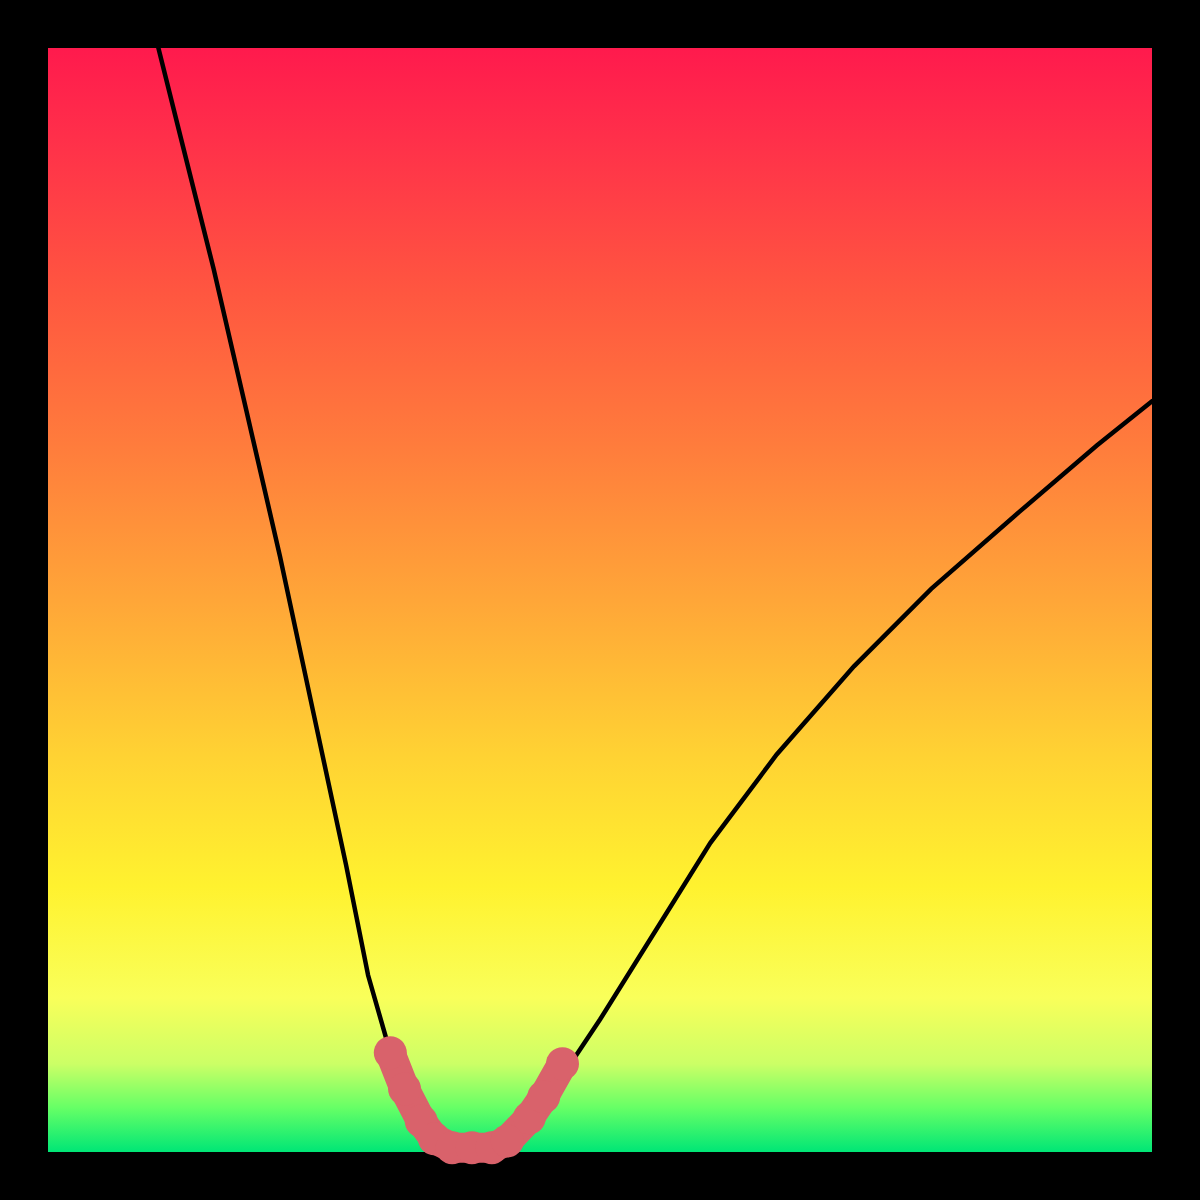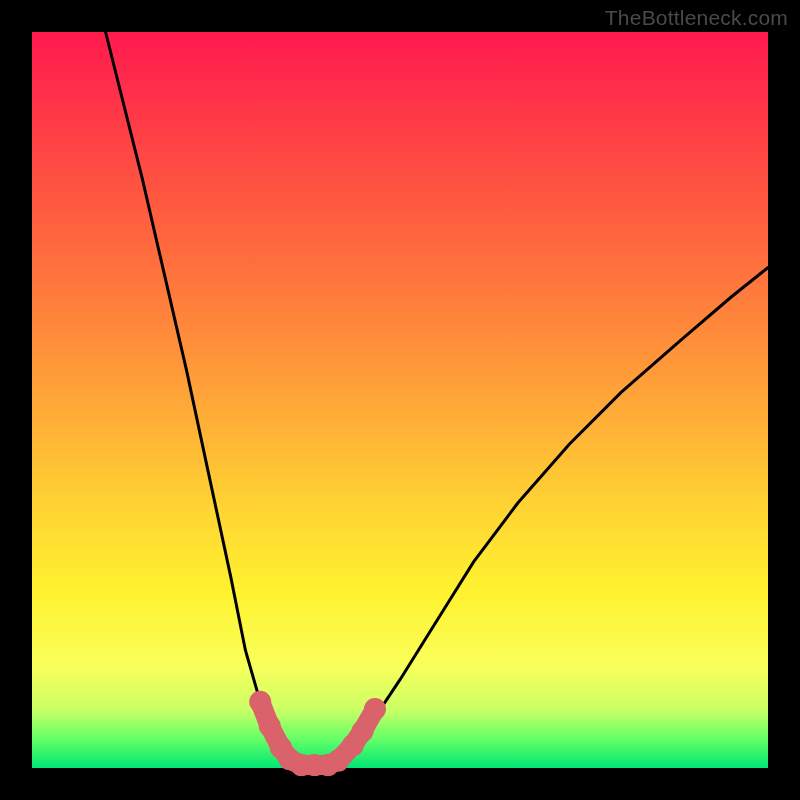--- a/index.html
+++ b/index.html
@@ -55,21 +55,20 @@
     top: 0;
     width: 736px;
     height: 736px;
     overflow: visible;
   }
 </style>
 </head>
 <body>
 
 <div class="frame">
-  <div class="watermark">TheBottleneck.com</div>
   <div class="plot-area">
     <svg class="curve" viewBox="0 0 736 736">
       <g id="curve-group">
           <path d="M73.6 0.0 L88.3 58.9 L110.4 147.2 L132.5 242.9 L154.6 338.6 L176.6 441.6 L198.7 544.6 L213.4 618.2 L228.2 669.8 L242.9 706.6 L253.9 725.0 L265.0 732.3" stroke="#000" stroke-width="3" fill="none" stroke-linecap="round"></path>
           <path d="M265.0 732.3 L257.6 733.1 L309.1 733.1 L301.8 732.3" stroke="#000" stroke-width="3" fill="none"></path>
           <path d="M301.8 732.3 L316.5 721.3 L338.6 691.8 L368.0 647.7 L404.8 588.8 L441.6 529.9 L485.8 471.0 L537.3 412.2 L588.8 360.6 L647.7 309.1 L699.2 265.0 L736.0 235.5" stroke="#000" stroke-width="3" fill="none" stroke-linecap="round"></path>
         </g>
       <g id="marker-group">
           <path d="M228.2 669.8 L237.7 694.0 L248.8 715.4 L257.6 727.2 L269.4 733.1 L282.6 733.1 L295.9 733.1 L306.2 728.6 L320.9 713.2 L330.5 699.2 L343.0 677.1" stroke="#d9626b" stroke-width="20" stroke-linecap="round" stroke-linejoin="round" fill="none"></path>
           <circle cx="228.2" cy="669.8" r="11" fill="#d9626b"></circle>

